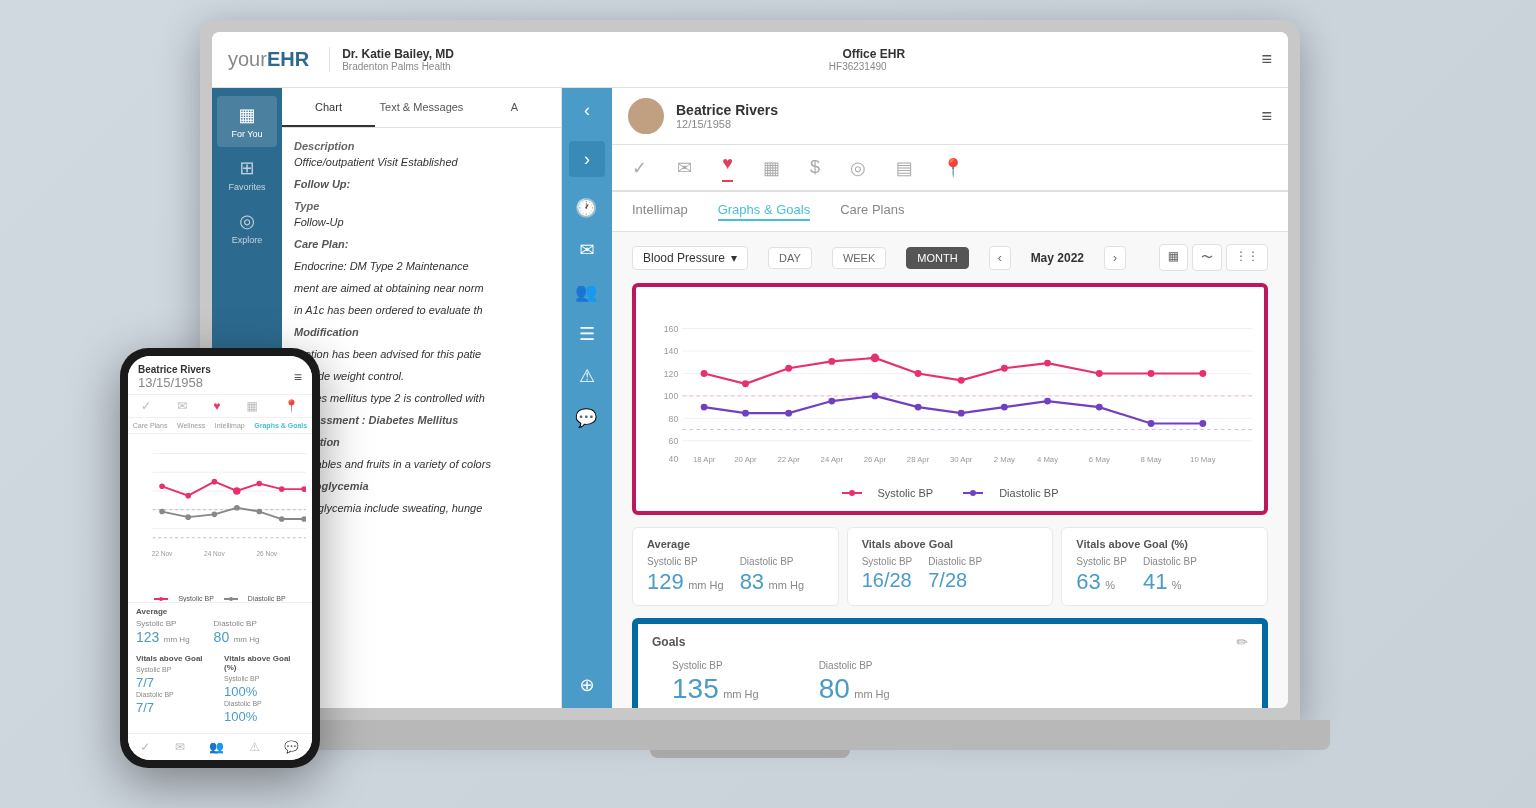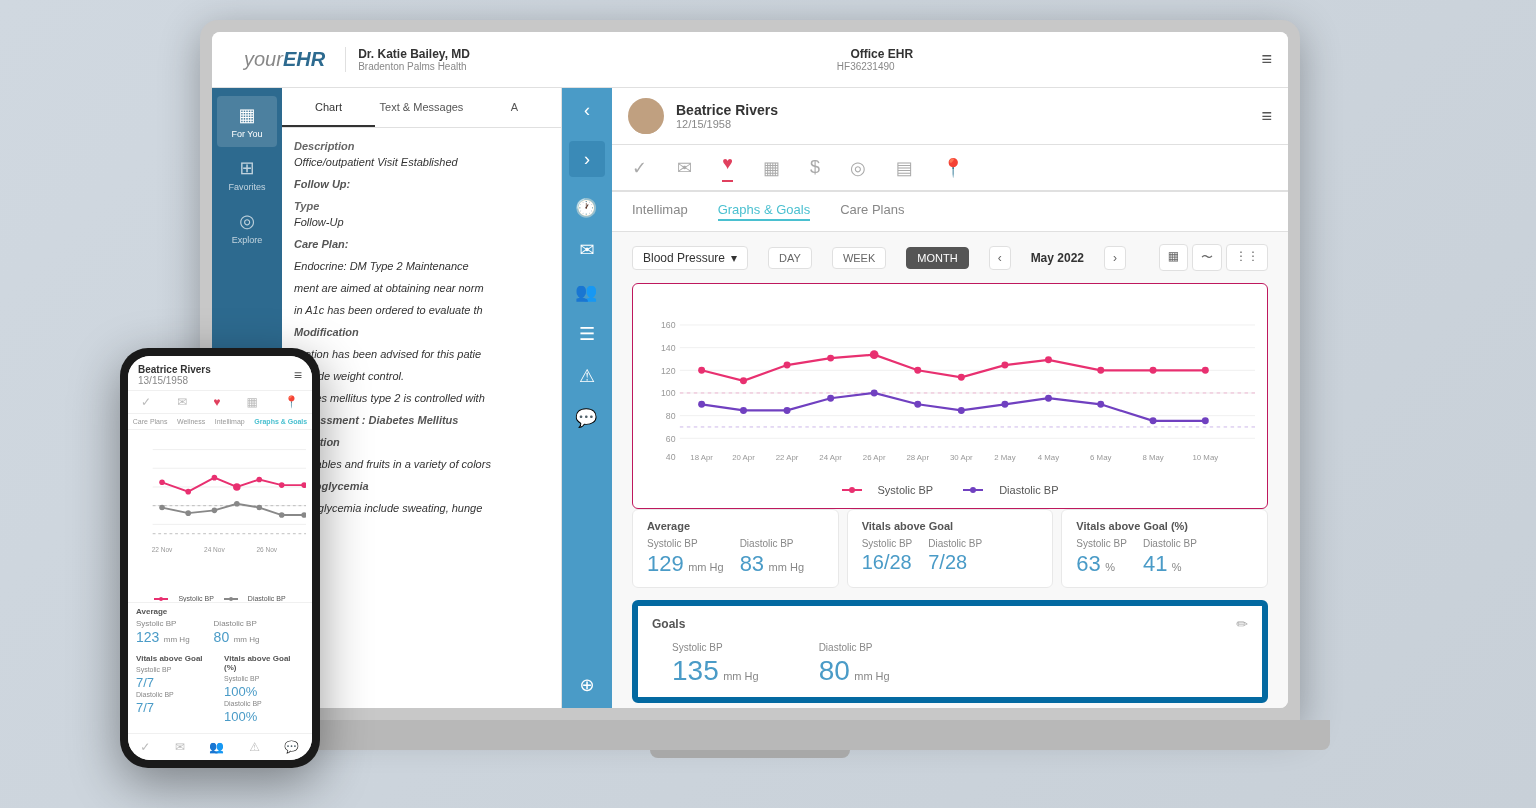--- a/index.html
+++ b/index.html
@@ -98,22 +98,20 @@
 
     .logo-area {
       display: flex;
       align-items: center;
       gap: 8px;
       min-width: 160px;
     }
 
     .logo-text {
       font-size: 20px;
-      font-style: italic;
-      margin-left: 16px;
     }
 
     .logo-text span.your { color: #888; }
     .logo-text span.ehr { color: #2d6a8f; font-weight: bold; }
 
     .doctor-info {
       margin-left: 12px;
       border-left: 1px solid #e0e0e0;
       padding-left: 12px;
     }
@@ -391,23 +389,24 @@
       border-radius: 4px;
       background: white;
       cursor: pointer;
       font-size: 12px;
       color: #666;
     }
 
     
     .chart-container {
       background: white;
-      border: 1px solid #be185d;
+      border: 4px solid #be185d;
       border-radius: 6px;
       padding: 12px;
+      margin-bottom: 12px;
     }
 
     .chart-svg-container {
       width: 100%;
       height: 180px;
       position: relative;
     }
 
     .chart-legend {
       display: flex;
@@ -534,21 +533,21 @@
       border-bottom: 1px solid #f0f0f0;
     }
 
     .phone-patient-name {
       font-size: 10px;
       font-weight: 600;
       color: #333;
     }
 
     .phone-patient-dob {
-      font-size: 10px;
+      font-size: 13px;
       color: #888;
     }
 
     .phone-nav {
       display: flex;
       justify-content: space-around;
       padding: 4px 0;
       border-bottom: 1px solid #f0f0f0;
     }
 

